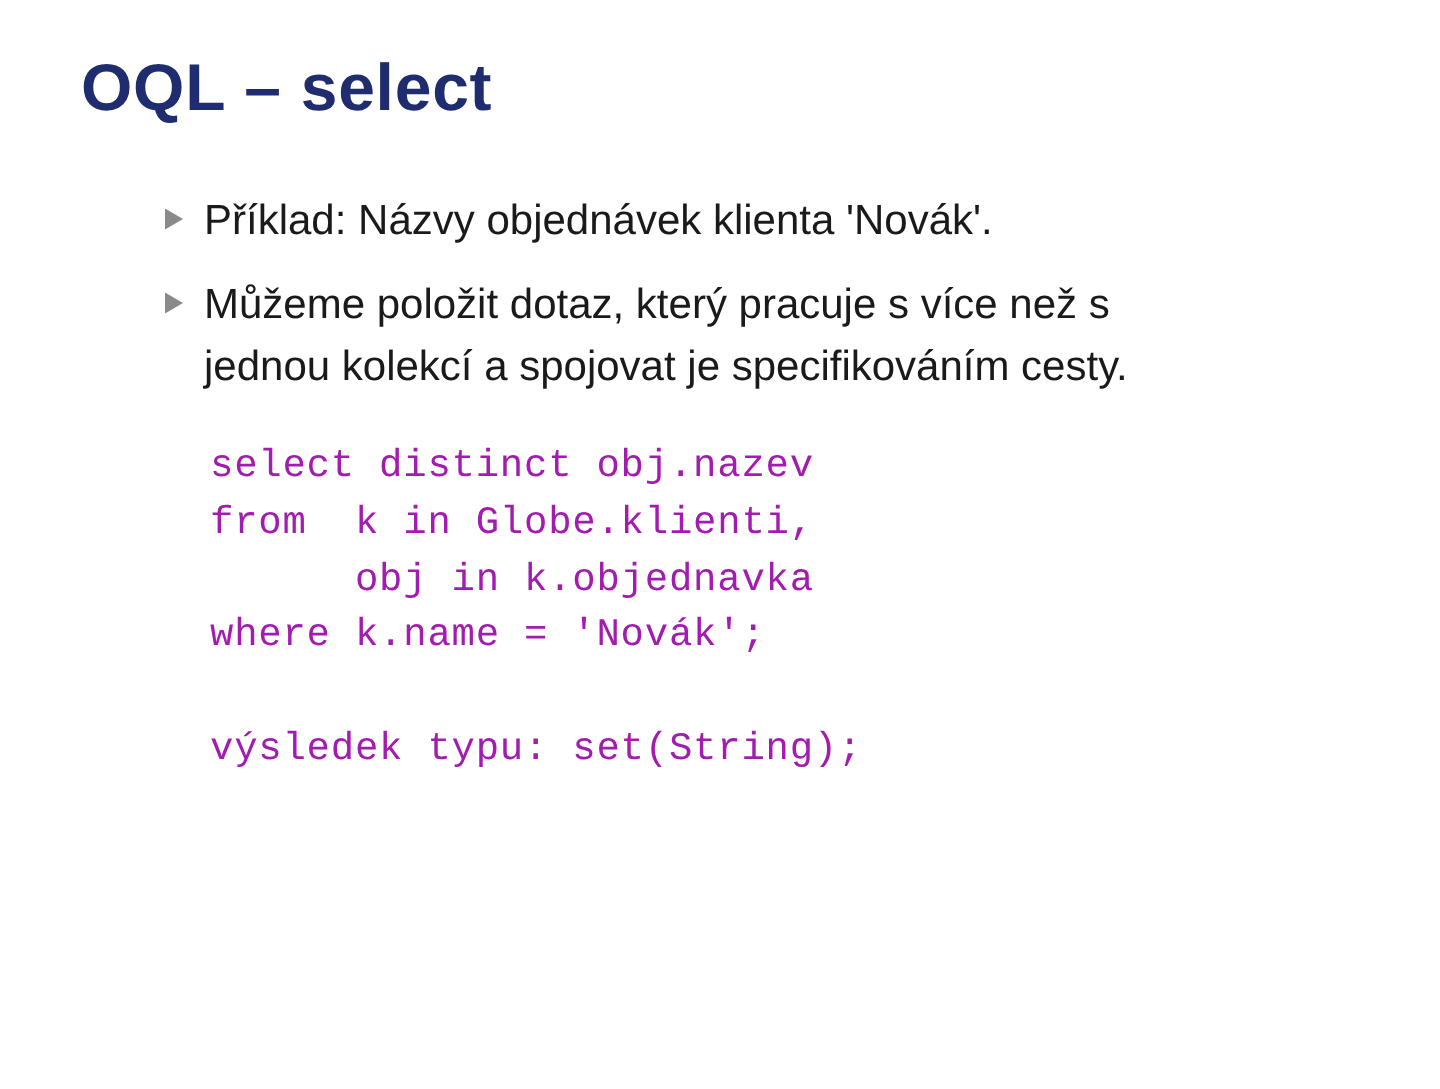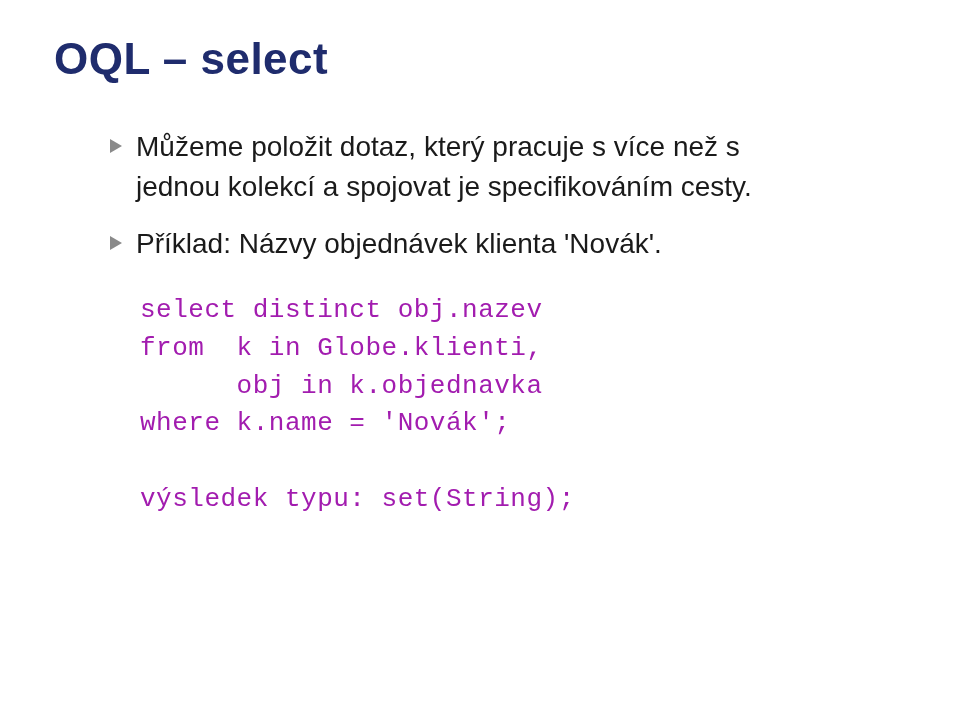--- a/index.html
+++ b/index.html
@@ -65,30 +65,30 @@
   <h1 class="title">OQL – select</h1>
 
   <div class="content">
 
     <div class="bullet-row">
       <span class="arrow">
         <svg width="12" height="14" viewBox="0 0 12 14">
             <polygon points="0,0 12,7 0,14" fill="#8a8a8a"></polygon>
           </svg>
       </span>
-      <span class="bullet-text">Můžeme položit dotaz, který pracuje s více než s jednou kolekcí a spojovat je specifikováním cesty.</span>
+      <span class="bullet-text">Příklad: Názvy objednávek klienta 'Novák'.</span>
     </div>
 
     <div class="bullet-row">
       <span class="arrow">
         <svg width="12" height="14" viewBox="0 0 12 14">
             <polygon points="0,0 12,7 0,14" fill="#8a8a8a"></polygon>
           </svg>
       </span>
-      <span class="bullet-text">Příklad: Názvy objednávek klienta 'Novák'.</span>
+      <span class="bullet-text">Můžeme položit dotaz, který pracuje s více než s jednou kolekcí a spojovat je specifikováním cesty.</span>
     </div>
 
     <div class="code-block">select distinct obj.nazev
 from  k in Globe.klienti,
       obj in k.objednavka
 where k.name = 'Novák';
 
 výsledek typu: set(String);</div>
 
   </div>

